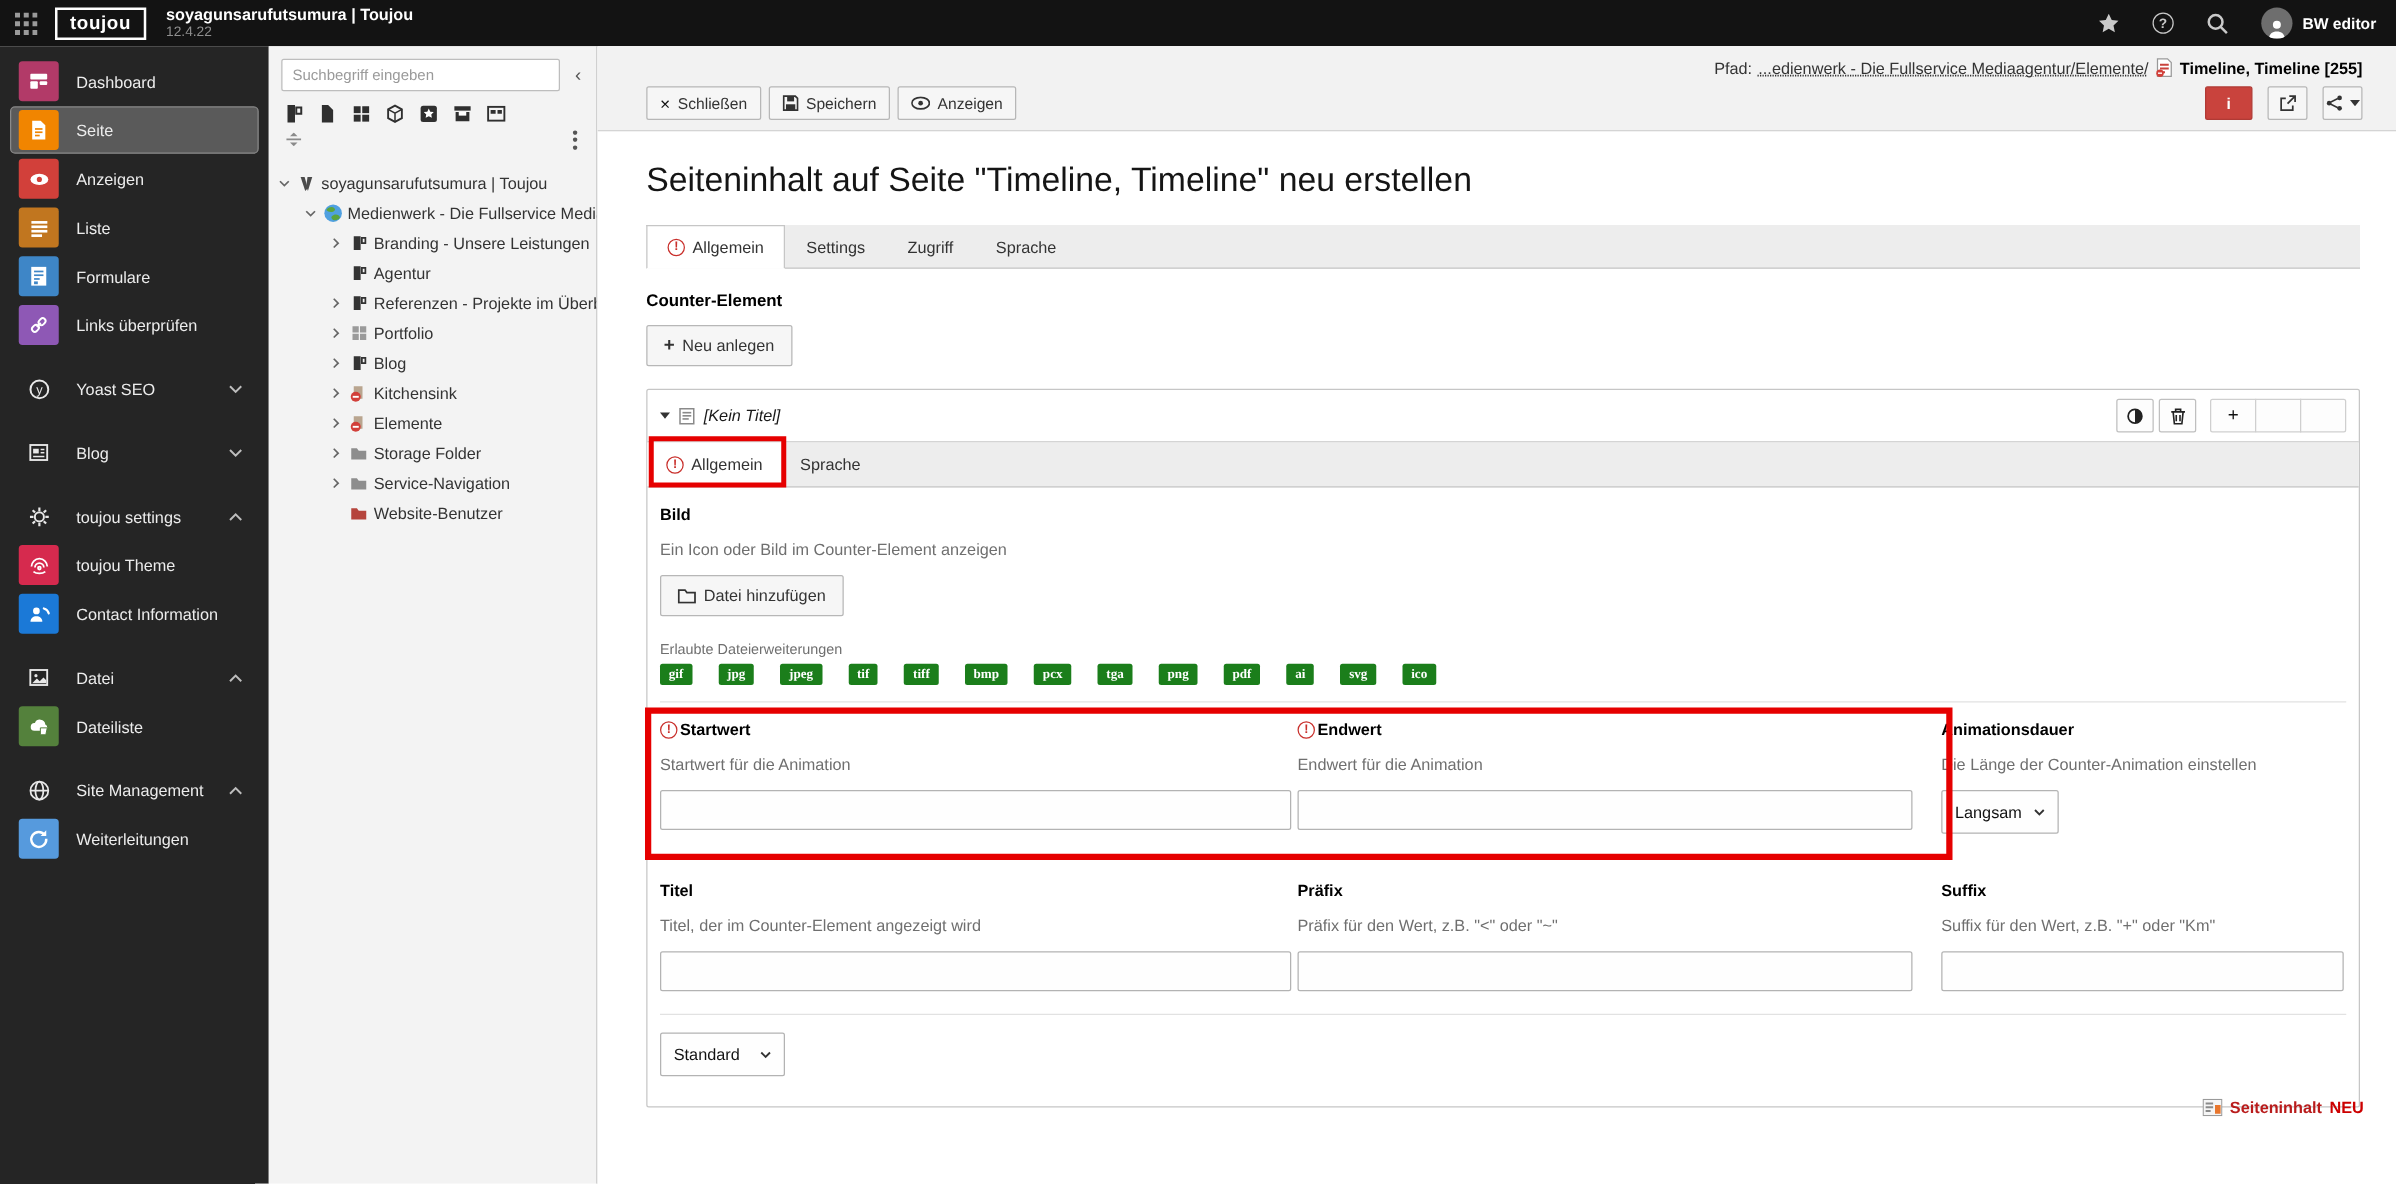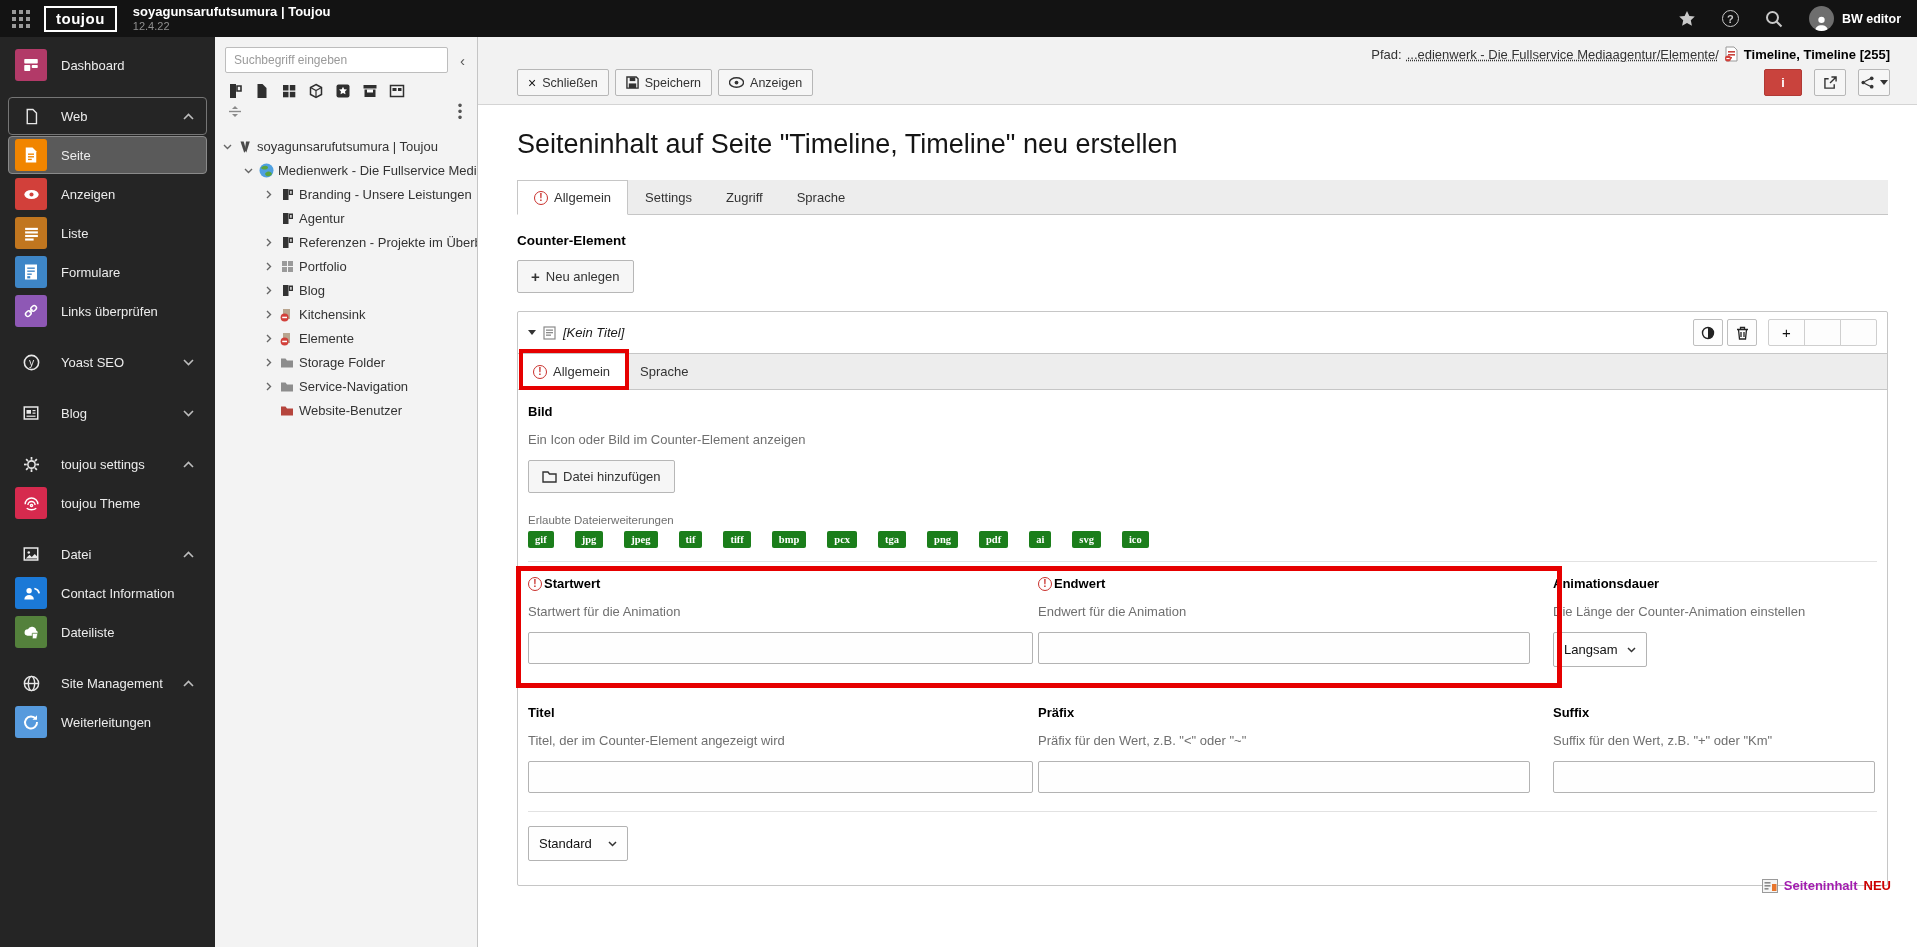--- a/index.html
+++ b/index.html
@@ -111,21 +111,21 @@
   .design-label { margin-top:16px; }
   .design-select { margin-top:14px; }
 
   
   .anno { position:absolute; border:4px solid #e60000; pointer-events:none; z-index:6; }
   .anno-tab { top:37px; left:1px; width:110px; height:41px; }
   .anno-fields { top:254px; left:-2px; width:1046px; height:122px; border-width:5px; }
 
   
   .footer-badge { position:absolute; right:26px; top:841px; display:flex; align-items:center; gap:6px; font-size:13px; }
-  .fb-label { font-weight:bold; color:#a21caf; }
+  .fb-label { font-weight:bold; color:#b91c1c; }
   .fb-new { font-weight:bold; color:#c00; }
 </style>
 </head>
 <body>
 
 <div class="topbar">
   <svg class="apps-icon" viewBox="0 0 18 18">
       <g fill="#9a9a9a">
         <rect x="0" y="0" width="4" height="4"></rect>
         <rect x="7" y="0" width="4" height="4"></rect>
@@ -174,33 +174,20 @@
             <g fill="#fff">
               <rect x="3" y="4" width="18" height="6" rx="1"></rect>
               <rect x="3" y="12" width="8" height="8" rx="1"></rect>
               <rect x="13" y="12" width="8" height="4" rx="1"></rect>
             </g>
           </svg>
         </span>
     <span class="slabel">Dashboard</span>
   </div>
 
-  <div class="srow gap active-section">
-    <span class="sicon">
-          <svg width="17" height="17" viewBox="0 0 24 24">
-            <path d="M6 2h8l5 5v15H6z" fill="none" stroke="#e8e8e8" stroke-width="2"></path>
-          </svg>
-        </span>
-    <span class="slabel">Web</span>
-    <span class="chev">
-          <svg width="11" height="7" viewBox="0 0 11 7">
-            <polyline points="1,6 5.5,1.5 10,6" fill="none" stroke="#bdbdbd" stroke-width="1.6"></polyline>
-          </svg>
-        </span>
-  </div>
 
   <div class="srow selected">
     <span class="tile" style="background:#f18500">
           <svg width="18" height="18" viewBox="0 0 24 24">
             <path d="M5 2h9l5 5v15H5z" fill="#fff"></path>
             <g fill="#f18500">
               <rect x="8" y="10" width="8" height="1.8"></rect>
               <rect x="8" y="13.5" width="8" height="1.8"></rect>
               <rect x="8" y="17" width="5" height="1.8"></rect>
             </g>
@@ -327,45 +314,45 @@
               <path d="M4 13a8 8 0 0 1 16 0"></path>
               <path d="M7.5 14a4.5 4.5 0 0 1 9 0"></path>
               <circle cx="12" cy="14.5" r="1.4"></circle>
               <path d="M6 18c3 2.5 9 2.5 12 0"></path>
             </g>
           </svg>
         </span>
     <span class="slabel">toujou Theme</span>
   </div>
 
+  <div class="srow">
+    <span class="tile" style="background:#1b79d7">
+          <svg width="19" height="19" viewBox="0 0 24 24">
+            <circle cx="9" cy="8.5" r="3.4" fill="#fff"></circle>
+            <path d="M3 19.5c0-3.6 2.7-5.6 6-5.6s6 2 6 5.6z" fill="#fff"></path>
+            <path d="M16.5 6c2.4.6 4.4 2.6 5 5" fill="none" stroke="#fff" stroke-width="2.2" stroke-linecap="round"></path>
+          </svg>
+        </span>
+    <span class="slabel">Contact Information</span>
+  </div>
+
   <div class="srow gap">
     <span class="sicon">
           <svg width="18" height="18" viewBox="0 0 24 24">
             <rect x="3" y="4" width="18" height="16" fill="none" stroke="#e8e8e8" stroke-width="2"></rect>
             <circle cx="9" cy="10" r="1.7" fill="#e8e8e8"></circle>
             <path d="M5 18l5-5 3 3 4-4 3 3v3z" fill="#e8e8e8"></path>
           </svg>
         </span>
     <span class="slabel">Datei</span>
     <span class="chev">
           <svg width="11" height="7" viewBox="0 0 11 7">
             <polyline points="1,6 5.5,1.5 10,6" fill="none" stroke="#bdbdbd" stroke-width="1.6"></polyline>
           </svg>
         </span>
-  </div>
-
-  <div class="srow">
-    <span class="tile" style="background:#1b79d7">
-          <svg width="19" height="19" viewBox="0 0 24 24">
-            <circle cx="9" cy="8.5" r="3.4" fill="#fff"></circle>
-            <path d="M3 19.5c0-3.6 2.7-5.6 6-5.6s6 2 6 5.6z" fill="#fff"></path>
-            <path d="M16.5 6c2.4.6 4.4 2.6 5 5" fill="none" stroke="#fff" stroke-width="2.2" stroke-linecap="round"></path>
-          </svg>
-        </span>
-    <span class="slabel">Contact Information</span>
   </div>
 
   <div class="srow">
     <span class="tile" style="background:#54813c">
           <svg width="19" height="19" viewBox="0 0 24 24">
             <path d="M7 16a4 4 0 0 1 .5-8 5.5 5.5 0 0 1 10.5 1.5A3.5 3.5 0 0 1 17.5 16z" fill="#fff"></path>
             <path d="M13 13h7l-1.5 7H13z" fill="#fff" stroke="#54813c" stroke-width="1"></path>
           </svg>
         </span>
     <span class="slabel">Dateiliste</span>

